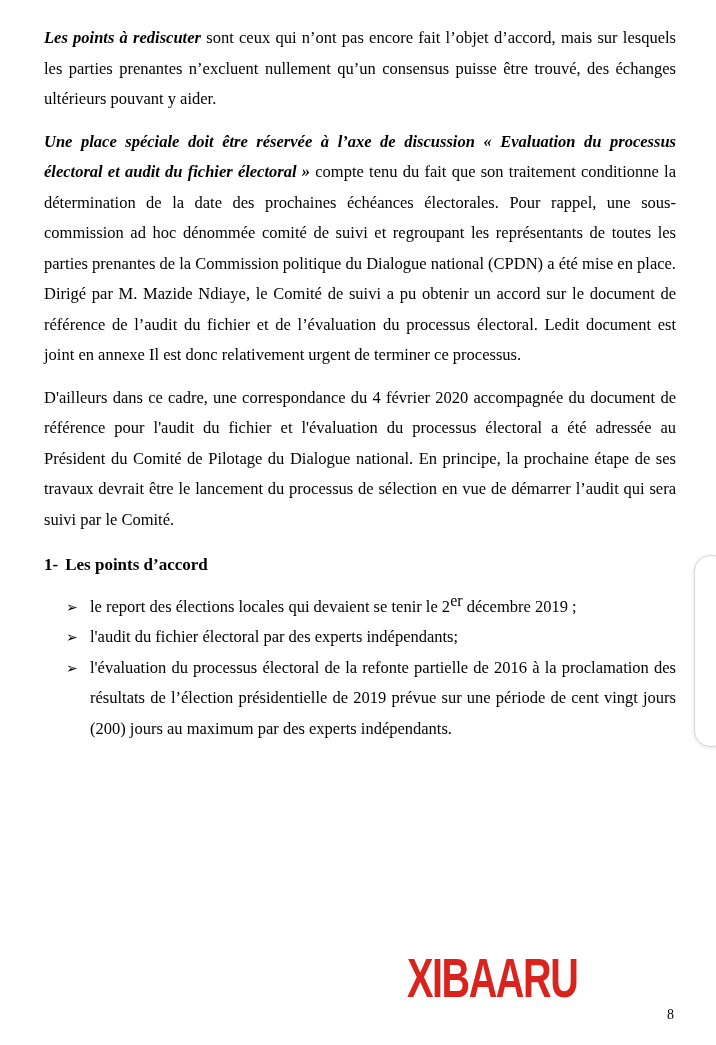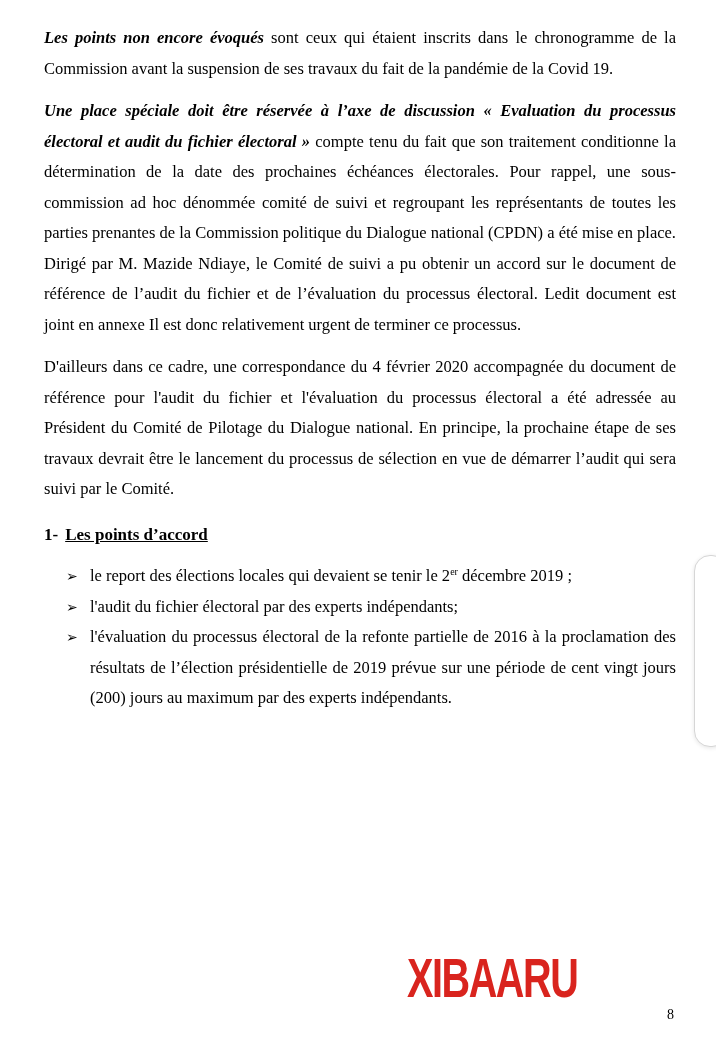--- a/index.html
+++ b/index.html
@@ -28,42 +28,42 @@
   .bold-tail{
     font-weight:normal;
   }
   .heading{
     margin:15px 0 11px 0 !important;
     font-weight:bold;
     font-size:17px;
     text-align:left !important;
   }
   .hnum{margin-right:7px;}
-  .htitle{text-decoration:underline;}
+  .htitle{}
   ul.accord{
     list-style:none;
     margin:0;
     padding:0 0 0 22px;
   }
   ul.accord li{
     display:flex;
     gap:9px;
     line-height:30.5px;
   }
   ul.accord .blt{
     flex:0 0 15px;
     font-family:"DejaVu Sans", sans-serif;
     font-size:14px;
   }
   ul.accord .btxt{
     flex:1;
     text-align:justify;
   }
   sup{
-    font-size:10px;
+    font-size:16px;
     line-height:0;
     vertical-align:super;
   }
   .closing{margin-top:0 !important;}
   .watermark{
     position:absolute;
     left:407px; top:951px;
     font-family:"Liberation Sans", sans-serif;
     font-weight:700;
     font-size:55px;
@@ -92,22 +92,22 @@
     box-shadow:0 1px 4px rgba(0,0,0,0.10);
   }
 </style>
 </head>
 <body>
 
 <div class="page">
 
   <div class="doc">
 
+    <p><span class="lead">Les points à rediscuter</span><span> sont ceux qui n’ont pas encore fait l’objet d’accord, mais sur lesquels les parties prenantes n’excluent nullement qu’un consensus puisse être trouvé, des échanges ultérieurs pouvant y aider.</span></p>
 
-    <p><span class="lead">Les points non encore évoqués</span><span> sont ceux qui étaient inscrits dans le chronogramme de la Commission  avant la suspension de ses travaux du fait de la pandémie de la Covid 19.</span></p>
 
     <p><span class="lead">Une place spéciale doit être réservée à l’axe de discussion « Evaluation du processus électoral et audit du fichier électoral »</span><span> compte tenu du fait que son traitement conditionne la détermination de la date des prochaines échéances électorales. Pour rappel, une sous-commission ad hoc dénommée comité de suivi et regroupant les représentants de toutes les parties prenantes de la Commission politique du Dialogue national (CPDN) a été mise en place. Dirigé par M. Mazide Ndiaye, le Comité de suivi a pu obtenir un accord sur le document  de référence de l’audit du fichier et de l’évaluation du processus électoral. Ledit document est joint en annexe </span><span class="bold-tail">Il est donc relativement urgent de terminer ce processus</span><span>.</span></p>
 
     <p><span>D'ailleurs dans ce cadre, une correspondance du 4 février 2020 accompagnée du document de référence pour l'audit du fichier et l'évaluation du processus électoral a été adressée au Président du Comité de Pilotage du Dialogue national. En principe, la prochaine étape de ses travaux devrait être le lancement du processus de sélection en vue de démarrer l’audit qui sera suivi par le Comité.</span></p>
 
 
     <p class="heading"><span class="hnum">1-</span><span class="htitle">Les points d’accord</span></p>
 
     <ul class="accord">
       <li>

